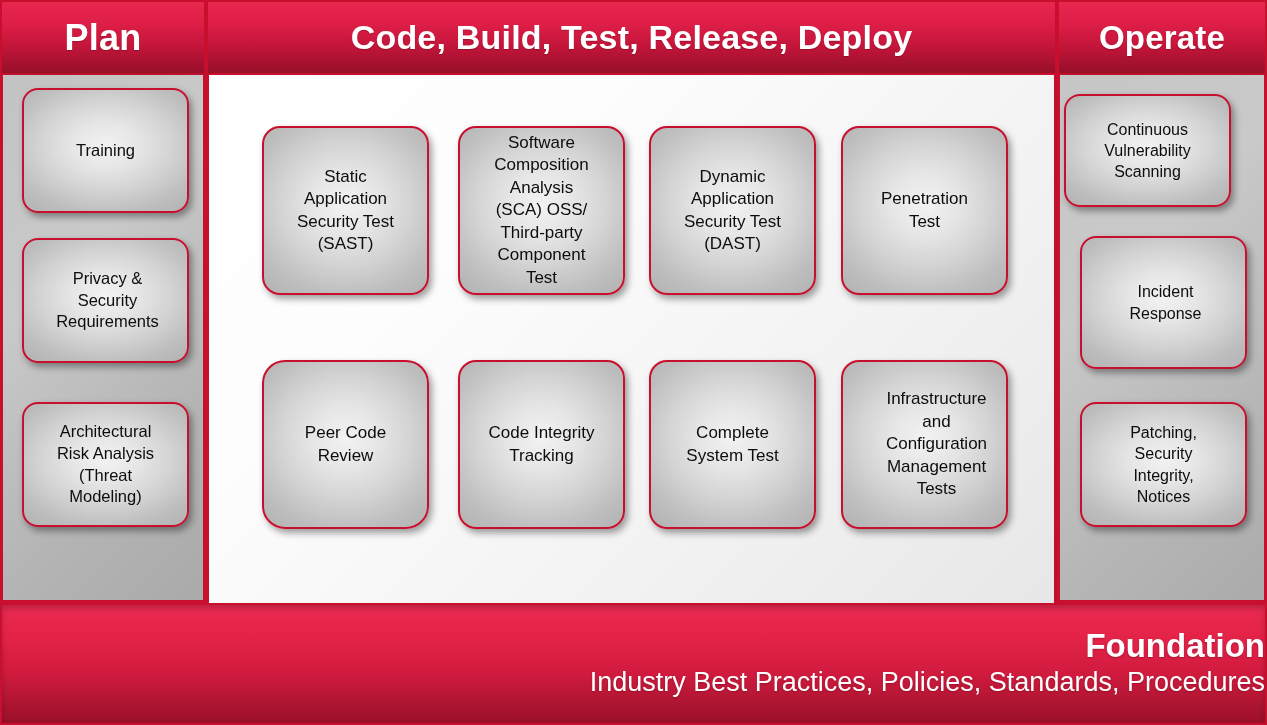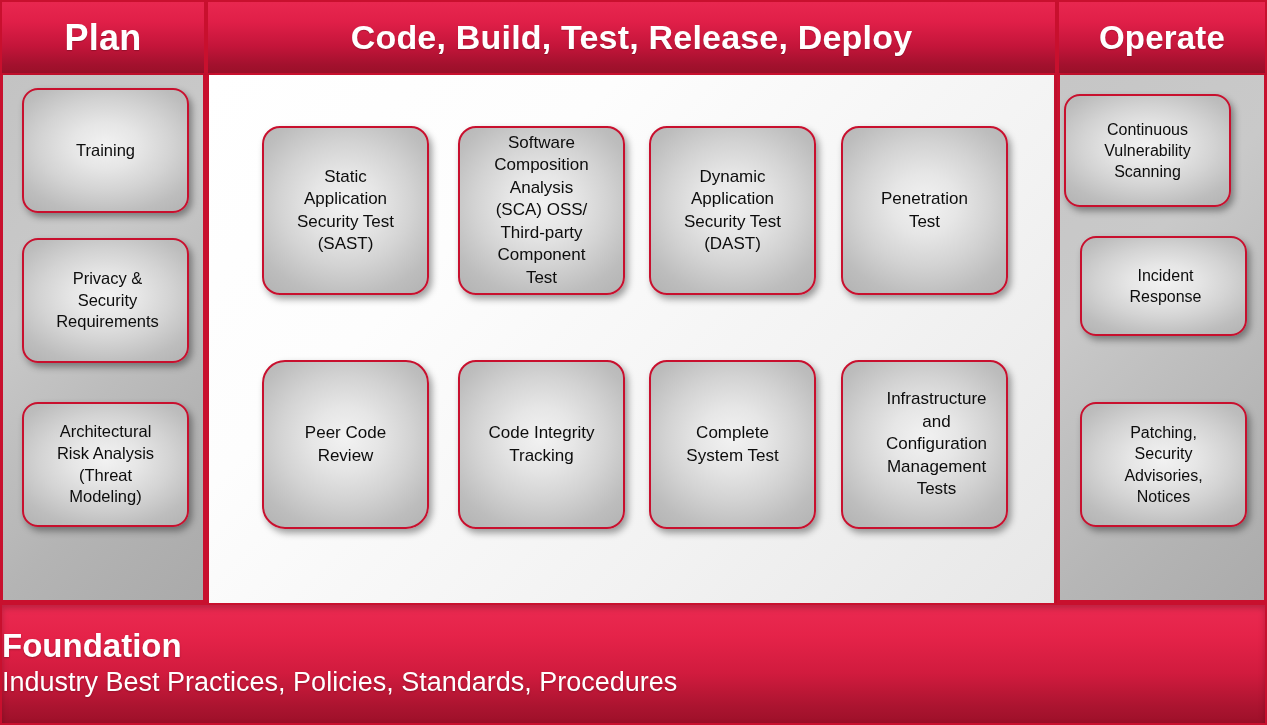--- a/index.html
+++ b/index.html
@@ -106,21 +106,21 @@
     border: 2px solid #c8102e;
     background: linear-gradient(to bottom,
         #ea2a51 0%,
         #e52349 26%,
         #d11b3e 58%,
         #ab1430 86%,
         #9d1029 100%);
     color: #ffffff;
     display: flex;
     flex-direction: column;
-    align-items: flex-start;
+    align-items: flex-end;
     justify-content: center;
     text-align: center;
     box-shadow: inset 0 3px 6px rgba(0,0,0,0.22);
   }
   #foundation-title {
     font-size: 33px;
     font-weight: bold;
     line-height: 1.1;
     text-shadow: 0 1px 2px rgba(0,0,0,0.25);
   }
@@ -183,25 +183,25 @@
 and
 Configuration
 Management
 Tests</div>
   </div>
 
   <div class="col-body" id="body-operate">
     <div class="node side side-sm" style="left:4px; top:19px; width:167px; height:113px;">Continuous
 Vulnerability
 Scanning</div>
-    <div class="node side side-sm" style="left:20px; top:161px; width:167px; height:100px;padding-left:12px;">Incident
+    <div class="node side side-sm" style="left:20px; top:161px; width:167px; height:133px;padding-left:12px;">Incident
 Response</div>
     <div class="node side side-sm" style="left:20px; top:327px; width:167px; height:125px;">Patching,
 Security
-Advisories,
+Integrity,
 Notices</div>
   </div>
 
   <div id="foundation">
     <div id="foundation-title">Foundation</div>
     <div id="foundation-subtitle">Industry Best Practices, Policies, Standards, Procedures</div>
   </div>
 
 </div>
 

